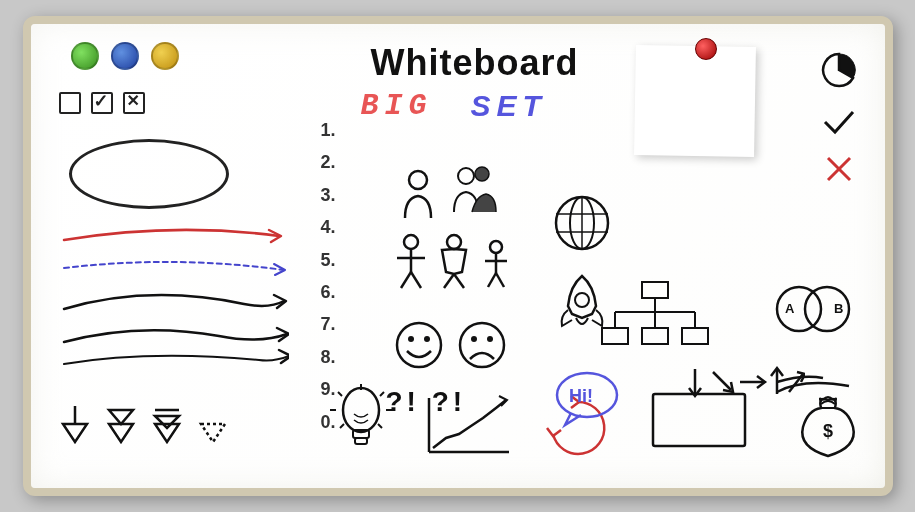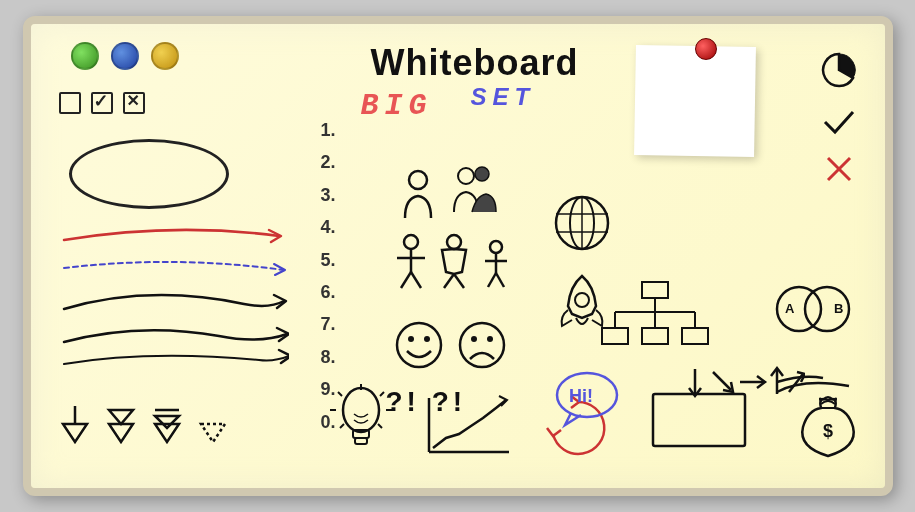--- a/index.html
+++ b/index.html
@@ -9,21 +9,21 @@
       overflow: hidden;
       background: #c8c8c8;
       display: flex;
       align-items: center;
       justify-content: center;
       font-family: 'Arial', sans-serif;
     }
     .whiteboard {
       width: 870px;
       height: 480px;
-      background: #fef9c3;
+      background: #ffffff;
       border-radius: 12px;
       border: 8px solid #d0c8b0;
       box-shadow: 4px 4px 16px rgba(0,0,0,0.3), inset 0 0 30px rgba(200,200,180,0.3);
       position: relative;
       overflow: hidden;
     }
     
     .whiteboard::before {
       content: '';
       position: absolute;
@@ -51,23 +51,23 @@
       left: 330px;
       font-size: 30px;
       font-weight: 900;
       color: #e85555;
       font-family: Liberation Mono, monospace;
       letter-spacing: 6px;
       font-style: italic;
     }
     .subtitle-set {
       position: absolute;
-      top: 59px;
+      top: 65px;
       left: 440px;
-      font-size: 24px;
+      font-size: 30px;
       font-weight: 900;
       color: #5555dd;
       font-family: 'Arial Black', sans-serif;
       letter-spacing: 6px;
       font-style: italic;
     }
 
     
     .traffic-lights {
       position: absolute;

